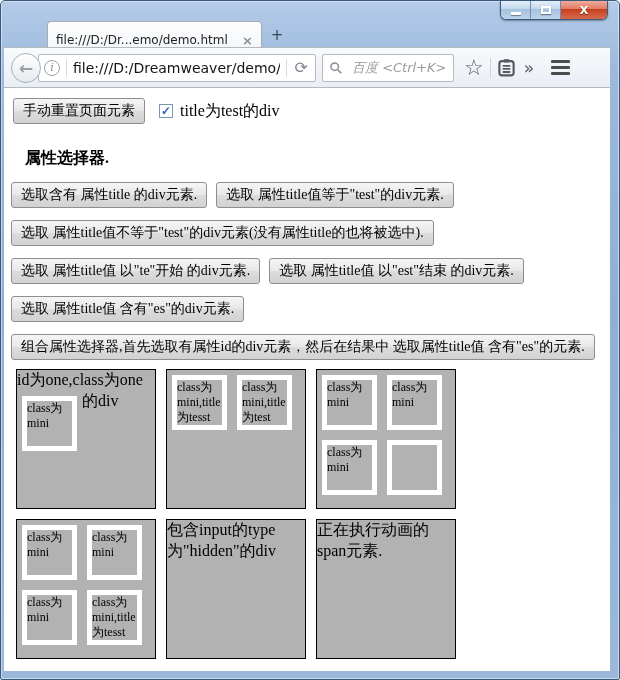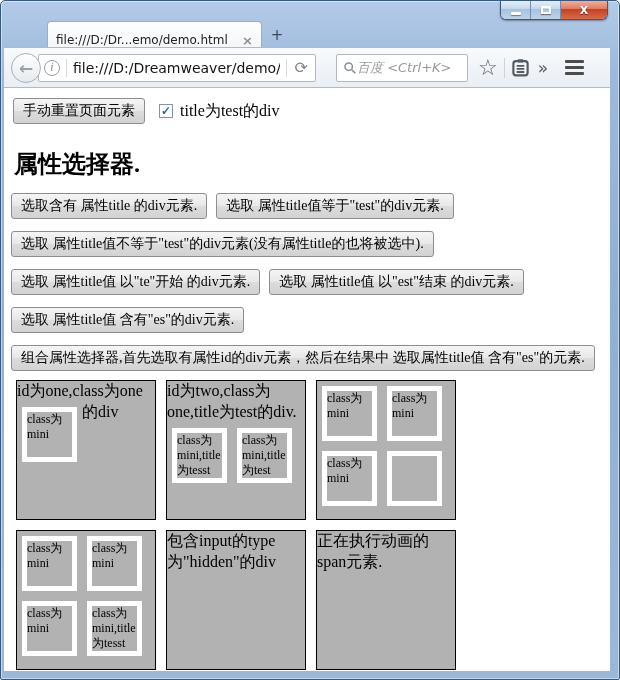--- a/index.html
+++ b/index.html
@@ -62,21 +62,21 @@
     z-index:2; margin-right:-3px; }
   .urlbar { width:278px; height:28px; background:#fff; border:1px solid #b5b9bf;
     border-radius:2px; display:flex; align-items:center; padding:0 5px; gap:6px; }
   .info-icon { width:16px; height:16px; border:1px solid #99a0a8; border-radius:50%;
     color:#8d949c; font-size:11px; display:flex; align-items:center; justify-content:center;
     font-family:"DejaVu Serif",serif; font-style:italic; flex:none; }
   .vsep { width:1px; height:18px; background:#d9dcdf; flex:none; }
   .url-text { flex:1; font-size:14px; color:#141414; white-space:nowrap; overflow:hidden; }
   .reload-icon { color:#7d848c; font-size:16px; flex:none; padding:0 2px; }
   .searchbox { width:132px; height:28px; background:#fff; border:1px solid #b5b9bf;
-    border-radius:2px; display:flex; align-items:center; padding:0 6px; gap:0; margin-left:20px; }
+    border-radius:2px; display:flex; align-items:center; padding:0 6px; gap:9px; margin-left:6px; }
   .search-placeholder { font-style:italic; color:#9a9a9a; font-size:13px;
     white-space:nowrap; overflow:hidden; }
   .star-icon { font-size:22px; color:#585d63; margin-left:10px; line-height:1; }
   .toolbar-sep { width:1px; height:20px; background:#cfd3d8; margin:0 6px; }
   .bm-icon { display:flex; }
   .chevron-icon { font-size:17px; color:#585d63; margin-left:8px; letter-spacing:-1px; }
   .hamburger { margin-left:14px; display:flex; flex-direction:column; gap:3px; padding:4px; }
   .hamburger i { display:block; width:19px; height:3px; background:#4c4c4c; border-radius:1px; }
 
   
@@ -87,21 +87,21 @@
     font-family:inherit; font-size:14px; color:#000; padding:3px 9px;
     background:linear-gradient(#f5f5f5,#e8e8e8 48%,#dcdcdc 52%,#d2d2d2);
     border:1px solid #8e8e8e; border-radius:3px; cursor:default;
   }
   .row1 { display:flex; align-items:center; gap:7px; margin:2px 0 0 2px; }
   .cb { width:14px; height:14px; border:1px solid #7f94ad; background:#fff;
     display:inline-flex; align-items:center; justify-content:center;
     color:#2a5fc4; font-size:12px; font-weight:bold; margin-left:7px; flex:none; }
   .cb-label { font-size:16px; color:#000; }
 
-  .heading { font-size:24px; font-weight:bold; color:#000; margin:24px 0 13px 3px; }
+  .heading { font-size:16px; font-weight:bold; color:#000; margin:24px 0 13px 14px; }
 
   .btn-row { margin:12px 0 4px 0; white-space:nowrap; }
   .btn-row .win-btn { margin-right:5px; }
 
   .box-area { margin-top:0; }
   .box-row { overflow:hidden; }
   .demo-box, .demo-span {
     width:140px; height:140px; margin:5px; background:#b2b2b2;
     border:1px solid #000; float:left; font-size:16px; line-height:1.3;
     color:#000; overflow:hidden; display:block;
@@ -206,21 +206,20 @@
         <button class="win-btn">组合属性选择器,首先选取有属性id的div元素，然后在结果中 选取属性title值 含有"es"的元素.</button>
       </div>
 
       <div class="box-area">
         <div class="box-row">
           <div class="demo-box">
             <span class="box-label">id为one,class为one的div</span>
             <div class="mini">class为mini</div>
           </div>
           <div class="demo-box">
-            <span class="box-label">id为two,class为one,title为test的div.</span>
             <div class="mini">class为mini,title为tesst</div>
             <div class="mini">class为mini,title为test</div>
           </div>
           <div class="demo-box">
             <div class="mini">class为mini</div>
             <div class="mini">class为mini</div>
             <div class="mini">class为mini</div>
             <div class="mini"></div>
           </div>
         </div>

